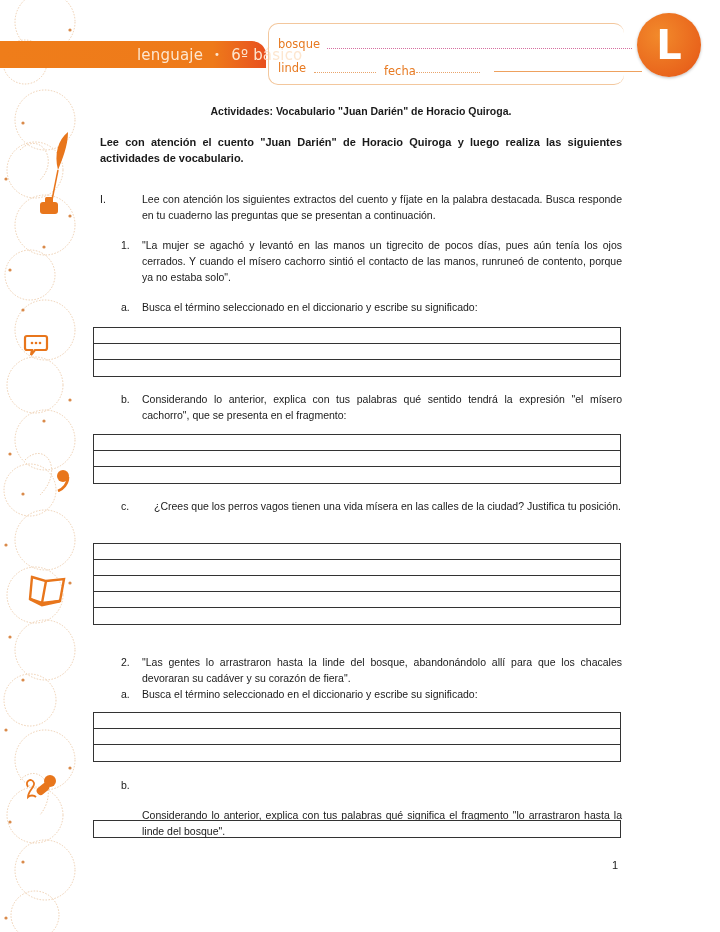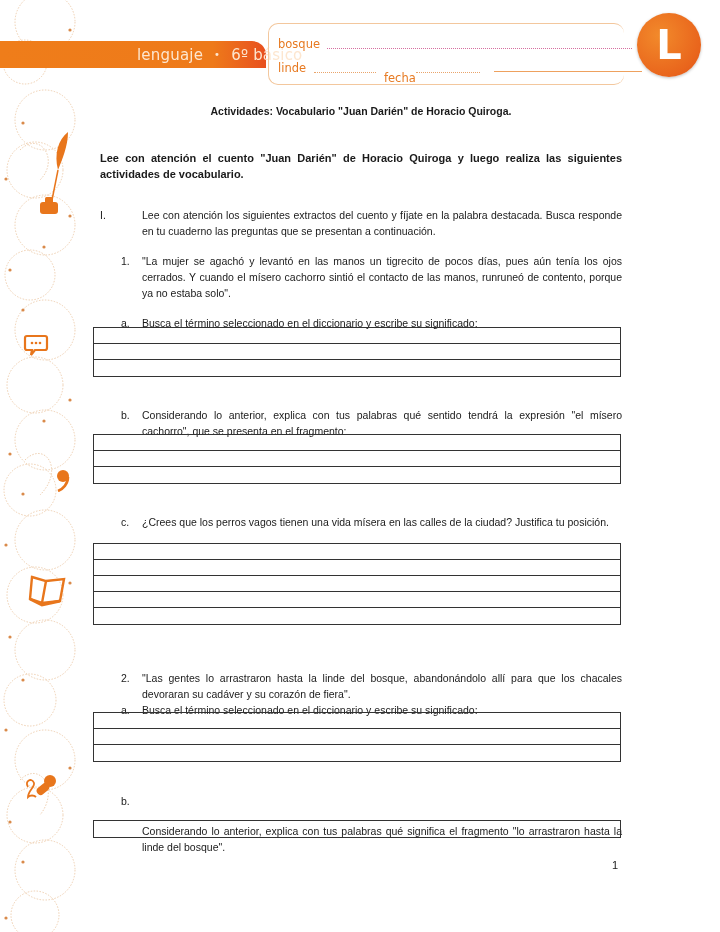--- a/index.html
+++ b/index.html
@@ -30,21 +30,21 @@
   .dots.or { border-bottom-color: #e9a46a; }
   .line-or { position: absolute; height: 0; border-bottom: 1px solid #eea15e; }
   .badge {
     position: absolute; left: 637px; top: 13px; width: 64px; height: 64px;
     border-radius: 50%;
     background: radial-gradient(circle at 35% 35%, #f28a2b, #e9651c 70%, #dc521a);
     box-shadow: 0 1px 3px rgba(0,0,0,0.25);
     color: #fff; font-weight: bold; font-size: 40px; line-height: 64px; text-align: center;
     font-family: "DejaVu Sans", sans-serif;
   }
-  .txt { position: absolute; font-size: 10.5px; line-height: 16px; color: #1a1a1a; margin-top: 16px; }
+  .txt { position: absolute; font-size: 10.5px; line-height: 16px; color: #1a1a1a; }
   .justify { text-align: justify; }
   .title { position: absolute; left: 100px; width: 522px; top: 105px; text-align: center; font-size: 10.5px; font-weight: bold; }
   .intro { left: 100px; width: 522px; top: 134px; font-weight: bold; font-size: 11px; }
   .answer-box { position: absolute; left: 93px; width: 528px; border: 1.5px solid #333; box-sizing: border-box; }
   .answer-row { height: 16px; border-bottom: 1.5px solid #333; box-sizing: border-box; }
   .answer-row:last-child { border-bottom: none; }
   .page-num { position: absolute; left: 612px; top: 859px; font-size: 11px; }
 </style>
 </head>
 <body>
@@ -131,21 +131,21 @@
   <span>lenguaje</span>
   <span style="margin:0 6px;font-size:10px;vertical-align:2px;">•</span>
   <span>6º básico</span>
 </div>
 
 <div class="name-card"></div>
 <span class="field" style="left:278px;top:37px">bosque</span>
 <div class="dots" style="left:327px;top:48px;width:305px"></div>
 <span class="field" style="left:278px;top:61px">linde</span>
 <div class="dots or" style="left:314px;top:72px;width:62px"></div>
-<span class="field" style="left:384px;top:71px">fecha</span>
+<span class="field" style="left:384px;top:64px">fecha</span>
 <div class="dots or" style="left:416px;top:72px;width:64px"></div>
 <div class="line-or" style="left:494px;top:71px;width:148px"></div>
 
 <div class="badge">L</div>
 
 <div class="title">Actividades: Vocabulario "Juan Darién" de Horacio Quiroga.</div>
 <div class="txt justify intro">Lee con atención el cuento "Juan Darién" de Horacio Quiroga y luego realiza las siguientes actividades de vocabulario.</div>
 
 <div class="txt" style="left:100px;top:191px">I.</div>
 <div class="txt justify" style="left:142px;top:191px;width:480px">Lee con atención los siguientes extractos del cuento y fíjate en la palabra destacada. Busca responde en tu cuaderno las preguntas que se presentan a continuación.</div>
@@ -163,21 +163,21 @@
 
 <div class="txt" style="left:121px;top:391px">b.</div>
 <div class="txt justify" style="left:142px;top:391px;width:480px">Considerando lo anterior, explica con tus palabras qué sentido tendrá la expresión "el mísero cachorro", que se presenta en el fragmento:</div>
 <div class="answer-box" style="top:434px">
   <div class="answer-row"></div>
   <div class="answer-row"></div>
   <div class="answer-row"></div>
 </div>
 
 <div class="txt" style="left:121px;top:498px">c.</div>
-<div class="txt justify" style="left:142px;top:498px;width:480px">¿Crees que los perros vagos tienen una vida mísera en las calles de la ciudad? Justifica tu posición.</div>
+<div class="txt justify" style="left:154px;top:498px;width:480px">¿Crees que los perros vagos tienen una vida mísera en las calles de la ciudad? Justifica tu posición.</div>
 <div class="answer-box" style="top:543px">
   <div class="answer-row"></div>
   <div class="answer-row"></div>
   <div class="answer-row"></div>
   <div class="answer-row"></div>
   <div class="answer-row"></div>
 </div>
 
 <div class="txt" style="left:121px;top:654px">2.</div>
 <div class="txt justify" style="left:142px;top:654px;width:480px">"Las gentes lo arrastraron hasta la linde del bosque, abandonándolo allí para que los chacales devoraran su cadáver y su corazón de fiera".</div>

